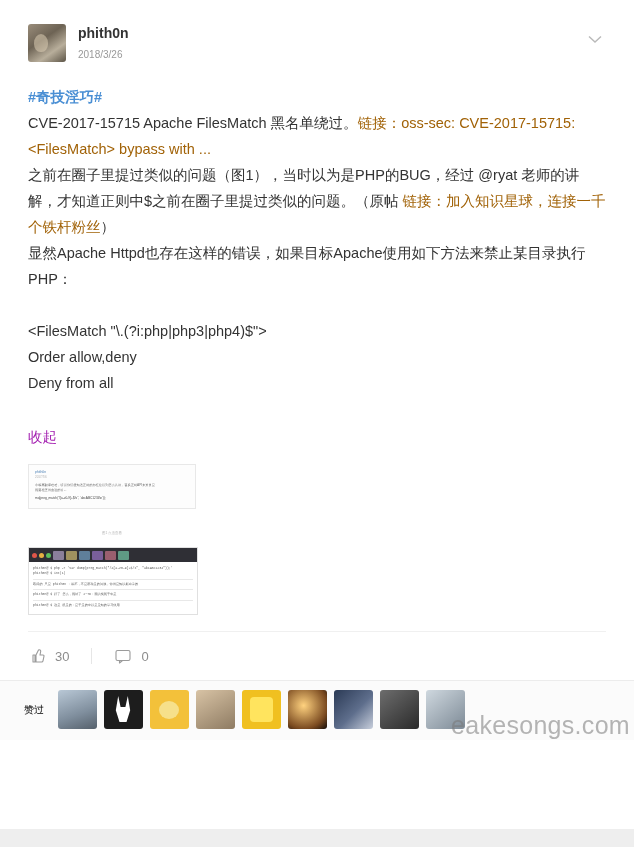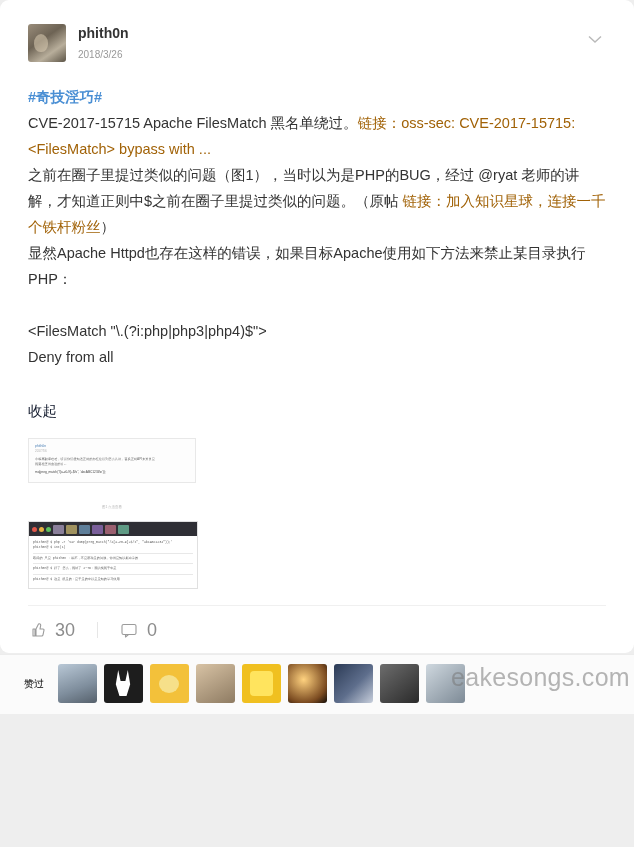--- a/index.html
+++ b/index.html
@@ -10,24 +10,23 @@
   body {
     width: 634px;
     height: 847px;
     font-family: "Liberation Sans", sans-serif;
     color: #333;
     overflow: hidden;
   }
   .page {
     position: relative;
     width: 634px;
-    height: 653px;
+    height: 829px;
     background: #ffffff;
     box-sizing: border-box;
-    border-radius: 9px;
   }
   .card {
     position: relative;
     padding: 24px 28px 0 28px;
     box-sizing: border-box;
   }
   
   .post-header {
     display: flex;
     align-items: flex-start;
@@ -91,21 +90,21 @@
   }
   .lk {
     color: #a16207;
     text-decoration: none;
     cursor: pointer;
   }
   .para { margin: 0; }
   .gap { height: 26px; }
   .code-line { margin: 0; }
   .collapse {
-    color: #0f172a;
+    color: #a21caf;
     cursor: pointer;
     display: inline-block;
     margin-top: 2px;
   }
 
   
   .shots {
     margin-top: 14px;
   }
   .shot1 {
@@ -165,21 +164,21 @@
   }
   .shot2 .sep { height: 1px; background:#e8e8e8; margin: 2px 0; }
 
   
   .actions {
     margin: 0 28px;
     border-top: 1px solid #f0f0f0;
     display: flex;
     align-items: center;
     height: 48px;
-    font-size: 18px;
+    font-size: 13px;
     color: #8c8c8c;
     margin-top: 16px;
   }
   .act {
     display: flex;
     align-items: center;
     cursor: pointer;
     gap: 9px;
   }
   .act + .divider {
@@ -230,21 +229,21 @@
   .la5 { background: #f0c020; }
   .la5:after{content:"";position:absolute;left:8px;top:7px;width:23px;height:25px;border-radius:4px;background:#ffe45e;}
   .la6 { background: radial-gradient(circle at 40% 40%, #ffd27f, #7a4a20 70%, #120c08); }
   .la7 { background: linear-gradient(135deg,#2b3a55,#5e6e8c 55%,#c8cfdc); }
   .la8 { background: linear-gradient(140deg,#6d6d6d,#2a2a2a); }
   .la9 { background: linear-gradient(140deg,#cfd8df,#7d8a96); }
 
   .watermark {
     position: absolute;
     right: 4px;
-    bottom: 22px;
+    bottom: 0;
     font-size: 25px;
     color: rgba(120,120,120,0.55);
     font-family: "Liberation Sans", sans-serif;
     letter-spacing: 0.3px;
     pointer-events: none;
     white-space: nowrap;
   }
 </style>
 </head>
 <body>
@@ -278,20 +277,21 @@
 
       <p class="para">
         <span>之前在圈子里提过类似的问题（图1），当时以为是PHP的BUG，经过 @ryat 老师的讲解，才知道正则中$之前在圈子里提过类似的问题。（原帖 </span><span class="lk">链接：</span><span class="lk">加入知识星球，连接一千个铁杆粉丝</span><span>）</span>
       </p>
 
       <p class="para">显然Apache Httpd也存在这样的错误，如果目标Apache使用如下方法来禁止某目录执行PHP：</p>
 
       <div class="gap"></div>
 
       <p class="code-line">&lt;FilesMatch "\.(?i:php|php3|php4)$"&gt;</p>
+      <p class="code-line">Order allow,deny</p>
       <p class="code-line">Deny from all</p>
 
       <div class="gap"></div>
 
 
       <span class="collapse">收起</span>
     </div>
 
     <div class="shots">
 

